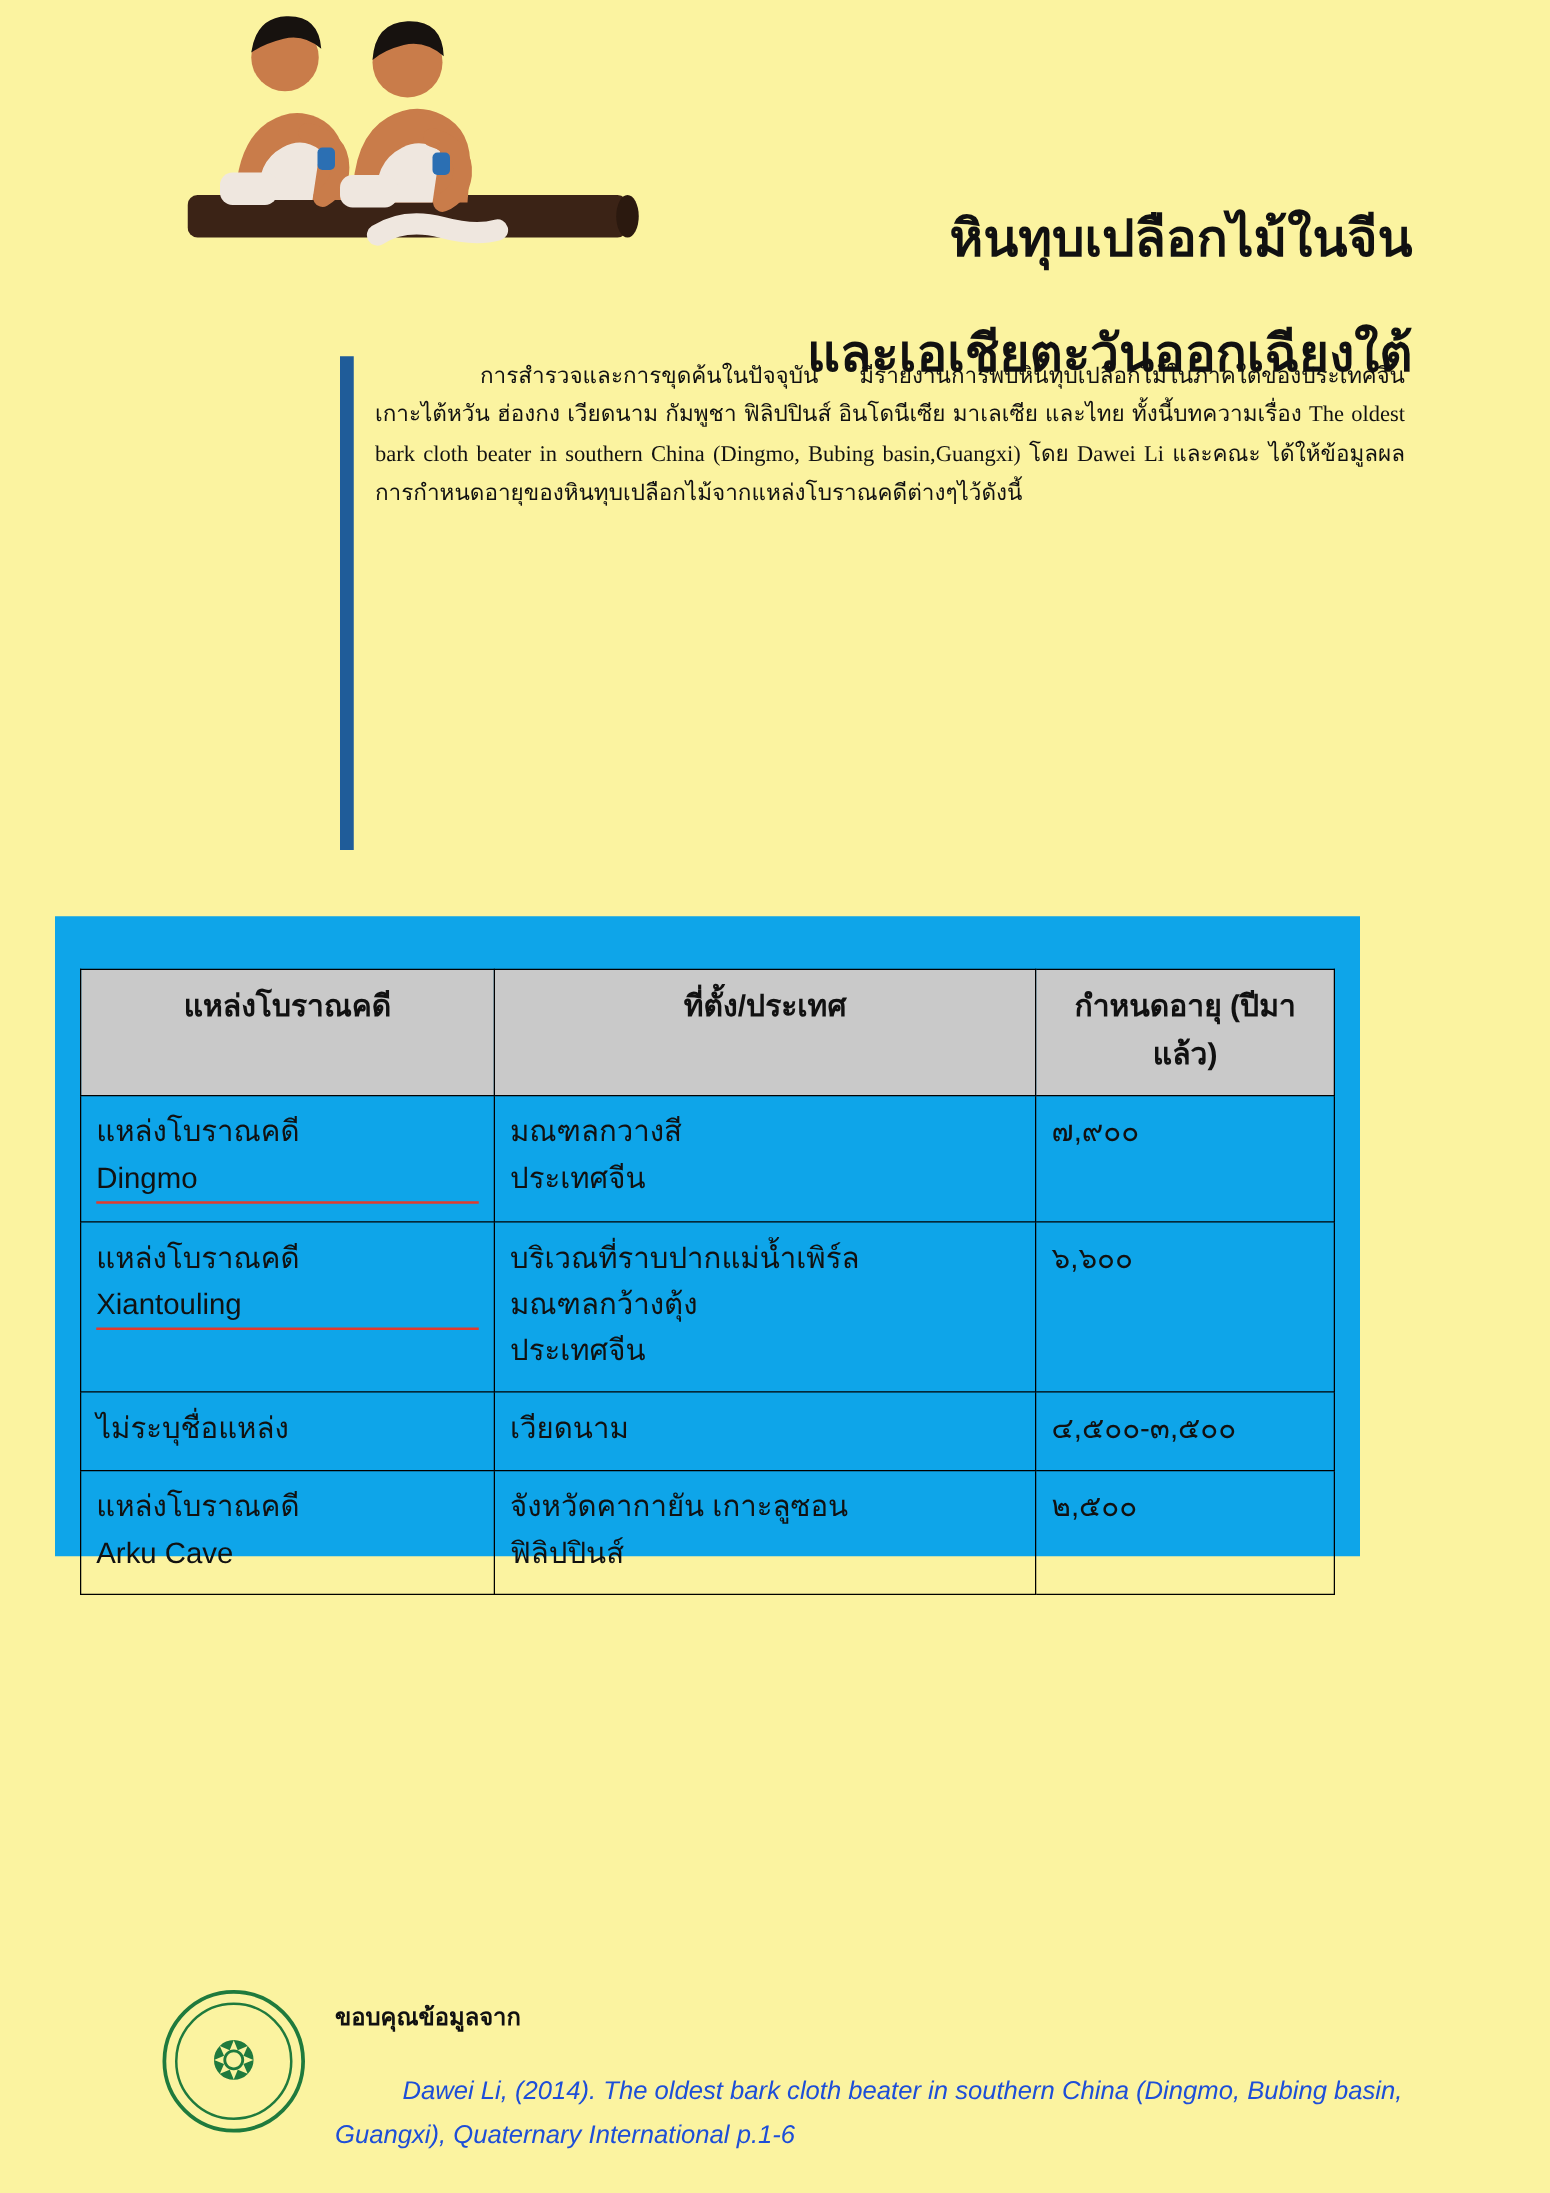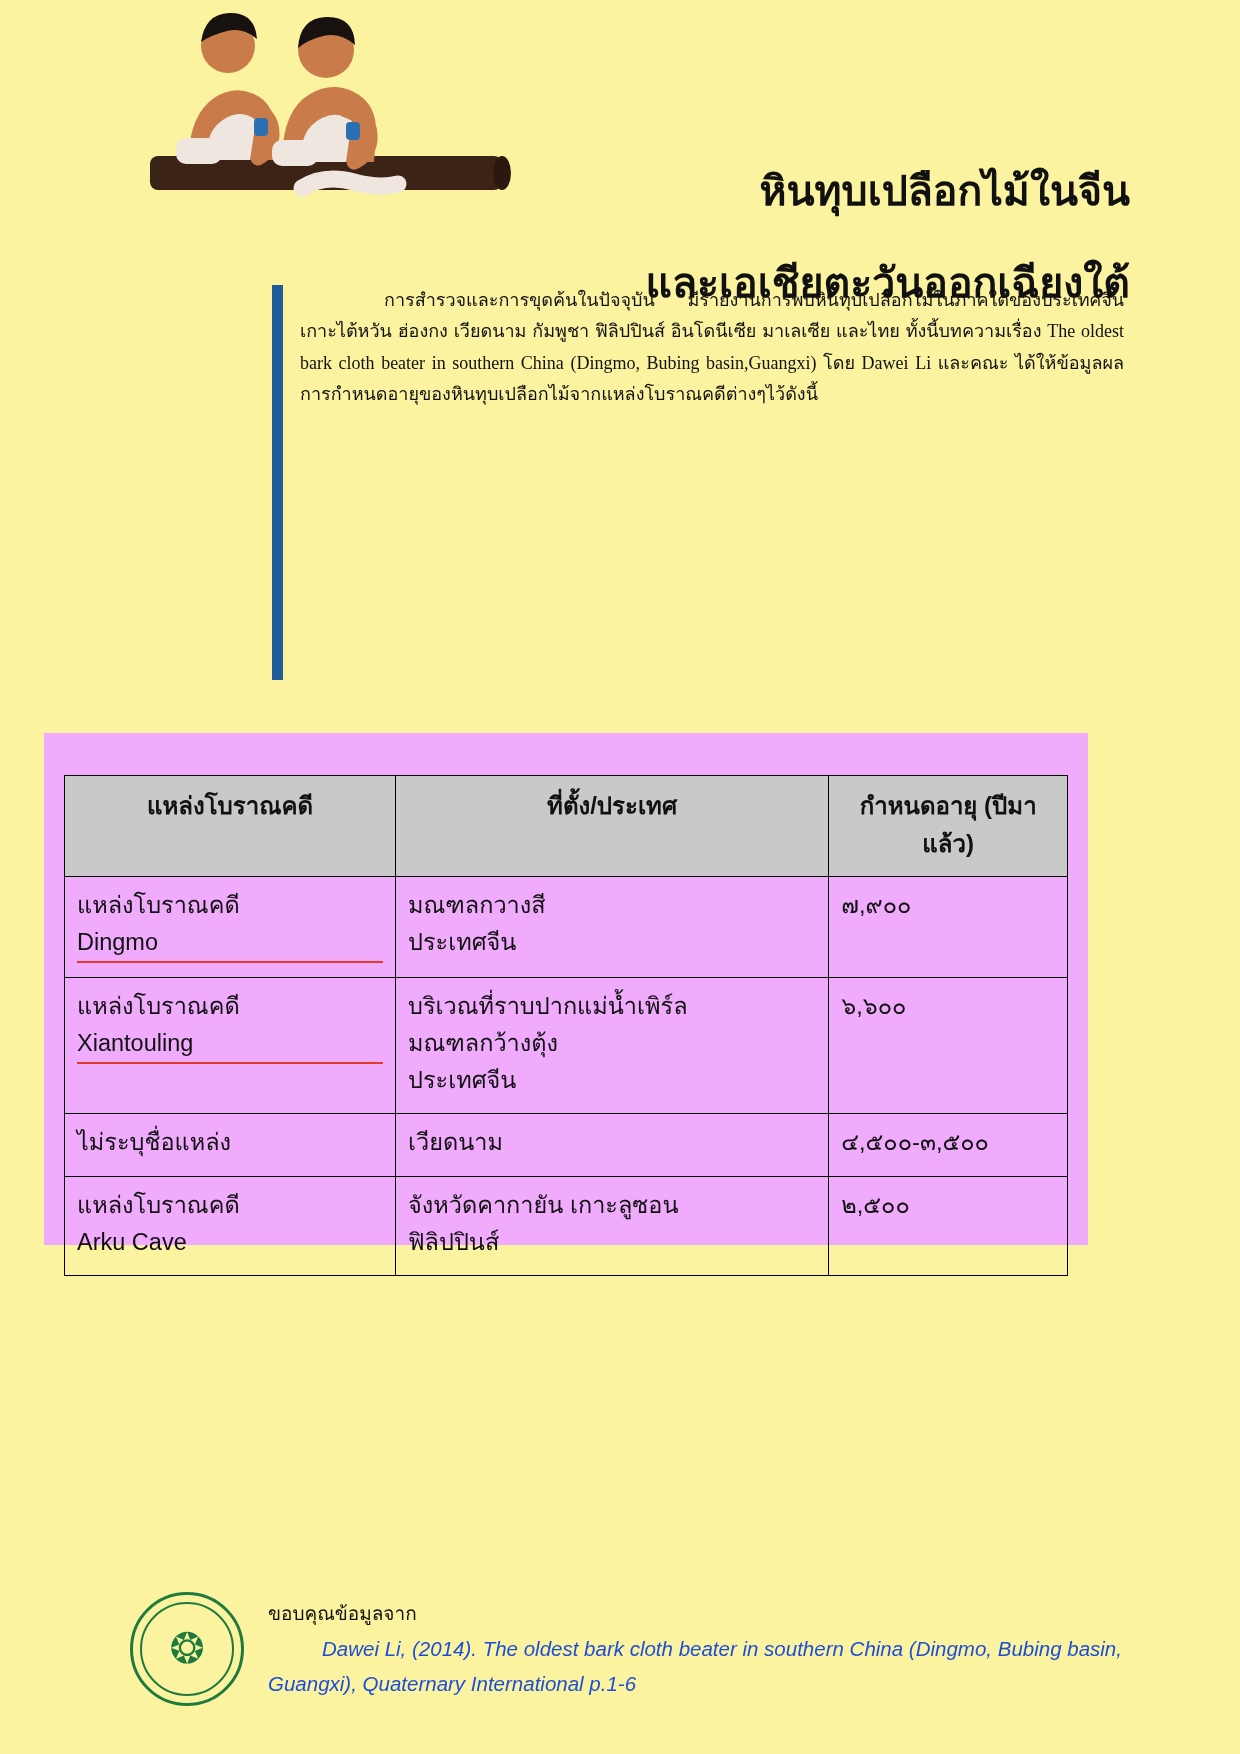--- a/index.html
+++ b/index.html
@@ -68,21 +68,21 @@
     padding-right: 8px;
   }
 
   
   .table-card {
     position: absolute;
     left: 44px;
     top: 733px;
     width: 1044px;
     height: 512px;
-    background: #f0abfc;
+    background: #0ea5e9;
   }
   table.data-table {
     position: absolute;
     left: 20px;
     top: 42px;
     width: 1004px;
     border-collapse: collapse;
     table-layout: fixed;
   }
   table.data-table th,
@@ -145,24 +145,24 @@
     line-height: 1;
   }
   .footer-text {
     position: absolute;
     left: 138px;
     top: 6px;
     width: 860px;
   }
   .footer-thanks {
     font-family: "DejaVu Sans", sans-serif;
-    font-weight: normal;
+    font-weight: bold;
     font-size: 19px;
     color: #111111;
-    margin-bottom: 4px;
+    margin-bottom: 28px;
   }
   .footer-cite {
     font-family: "Liberation Sans", sans-serif;
     font-style: italic;
     font-size: 20.5px;
     line-height: 1.7;
     color: #1d4ed8;
     text-indent: 54px;
   }
 </style>

